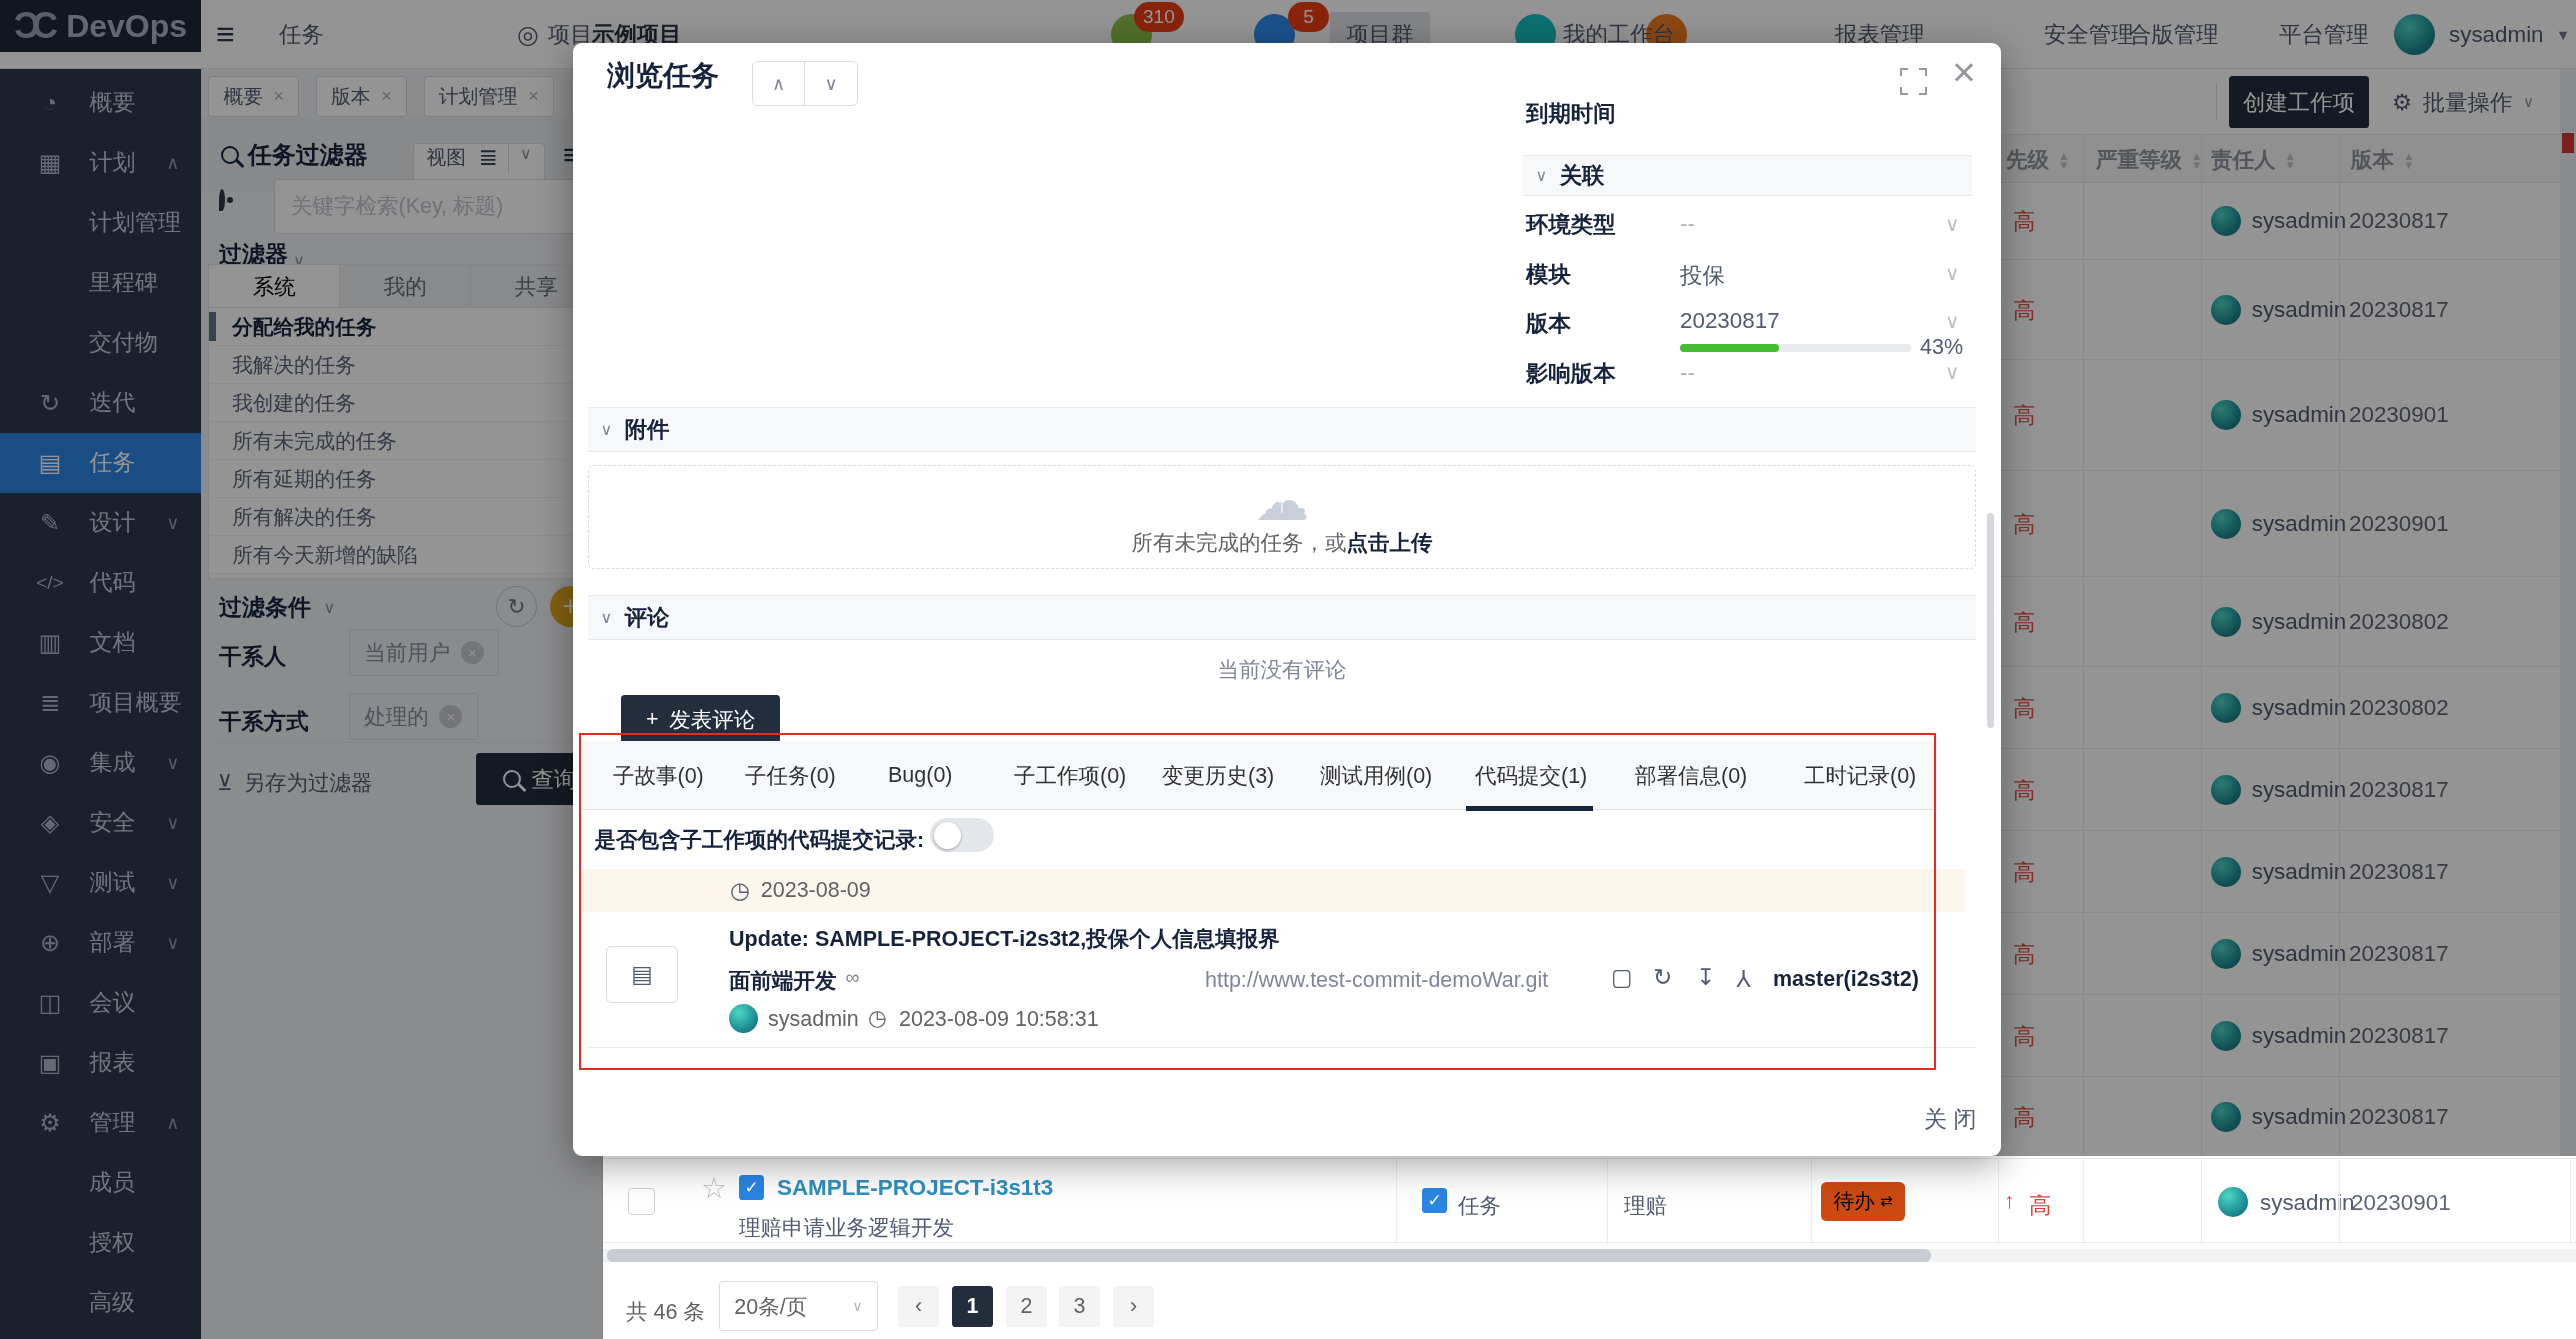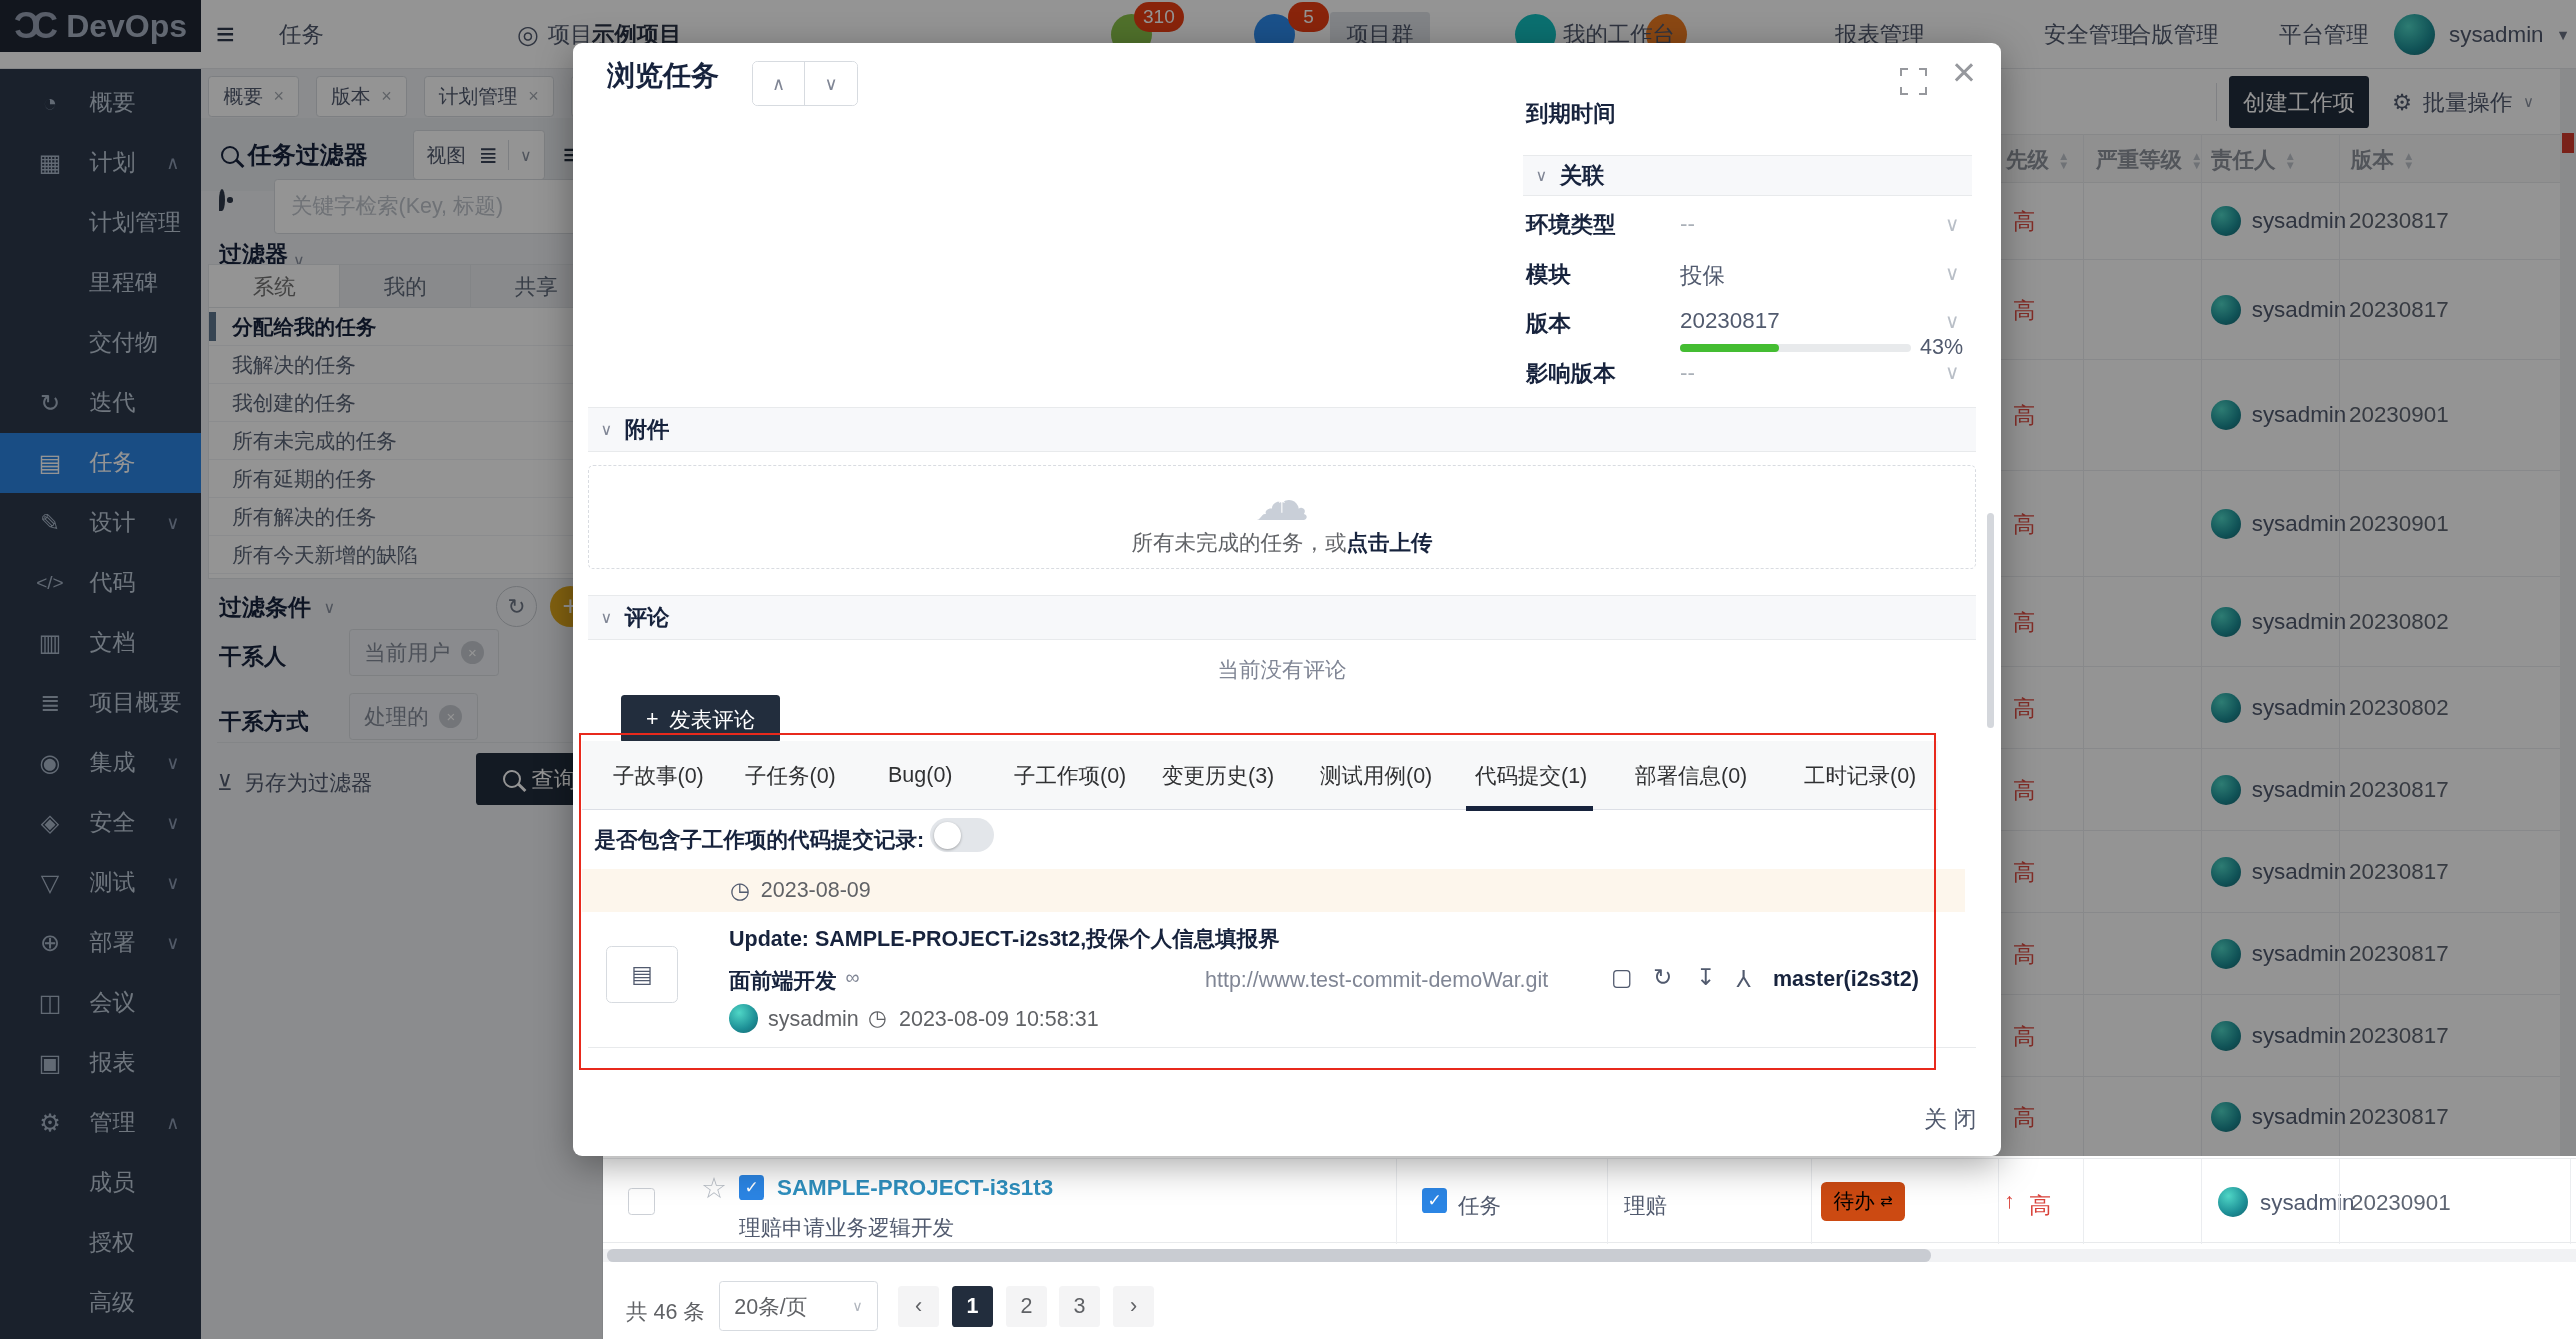--- a/index.html
+++ b/index.html
@@ -26,29 +26,29 @@
   .side-item.active{background:#2b85e4;color:#fff}
   .side-item.active .ic{color:#fff}
   .exp{position:absolute;right:21.5px;font-size:18px;color:#8e9cb3}
   
   .fpanel{position:absolute;left:201px;top:69px;width:402px;height:1271px;background:#f0f2f5;overflow:hidden;z-index:1;border-right:0.9px solid #e2e5e9}
   .chip{display:inline-flex;align-items:center;height:41px;padding:0 14.3px;background:#fff;border:0.9px solid #d7dbe0;border-radius:3.6px;font-size:19.7px;color:#515a6e;margin-right:12.5px;white-space:nowrap}
   .chip .x{margin-left:10.7px;color:#a6abb3;font-size:18px}
   .fhead{position:absolute;left:0;top:49px;width:402px;height:73px;background:#e9ecf0;display:flex;align-items:center}
   .mag{display:inline-block;width:18px;height:18px;border:2.7px solid currentColor;border-radius:50%;position:relative;flex:none}
   .mag::after{content:'';position:absolute;width:9.8px;height:2.7px;background:currentColor;transform:rotate(45deg);right:-8px;bottom:-2.7px}
-  .viewbtn{position:absolute;left:212px;top:12px;height:50px;background:#fff;border:0.9px solid #d7dbe0;border-radius:3.6px;display:flex;align-items:center;font-size:19.7px;color:#515a6e}
+  .viewbtn{position:absolute;left:212px;top:25px;height:50px;background:#fff;border:0.9px solid #d7dbe0;border-radius:3.6px;display:flex;font-size:19.7px;color:#515a6e}
   .pin{width:23px;height:23px;border:3.6px solid #30394a;border-radius:50% 50% 50% 0;transform:rotate(-45deg);position:relative}
   .pin::after{content:'';position:absolute;left:5.4px;top:5.4px;width:5.4px;height:5.4px;border-radius:50%;background:#30394a}
   .finput{position:absolute;left:73px;top:110px;width:322px;height:55px;background:#fff;border:0.9px solid #d7dbe0;border-radius:3.6px;font-size:21.5px;color:#515a6e;padding:0 16px;font-family:inherit}
   .finput::placeholder{color:#bfc4cc}
   .fcard{position:absolute;left:7.2px;top:195px;width:394px;height:315px;background:#fff;border:0.9px solid #e2e5e9}
   .ftabs{display:flex;height:43px;border-bottom:0.9px solid #e2e5e9;background:#eceef1}
   .ftab{flex:1;display:flex;align-items:center;justify-content:center;font-size:21.5px;color:#606a7b;border-right:0.9px solid #e2e5e9}
-  .ftab.on{background:#fff;color:#737373}
+  .ftab.on{background:#fff;color:#000000}
   .flrow{height:38px;display:flex;align-items:center;padding-left:23px;font-size:20.6px;color:#5b6578;border-bottom:0.9px solid #f0f1f4;position:relative}
   .flrow.sel{font-weight:bold;color:#17233d}
   .flrow.sel::before{content:'';position:absolute;left:0;top:3.6px;bottom:3.6px;width:7.2px;background:#5e768e}
   .flabel{font-weight:bold;color:#17233d;font-size:23px}
   .vchip{display:inline-flex;align-items:center;height:47px;padding:0 14.3px;background:#eef0f4;border:0.9px solid #d9dce1;border-radius:3.6px;font-size:21.5px;color:#858c99}
   .vchip .ox{width:23px;height:23px;margin-left:10.7px;border-radius:50%;background:#c6cad1;color:#fff;font-size:15px;display:flex;align-items:center;justify-content:center}
   .darkbtn{background:#222d3d;color:#fff;border-radius:3.6px;display:flex;align-items:center;justify-content:center;gap:10.7px}
   
   .content{position:absolute;left:603px;top:69px;width:1973px;height:1271px;background:#fff;z-index:1}
   .thead{position:absolute;left:0;top:65px;width:1973px;height:49px;background:#f8f8f9;border-top:0.9px solid #e8eaec;border-bottom:0.9px solid #e8eaec}

